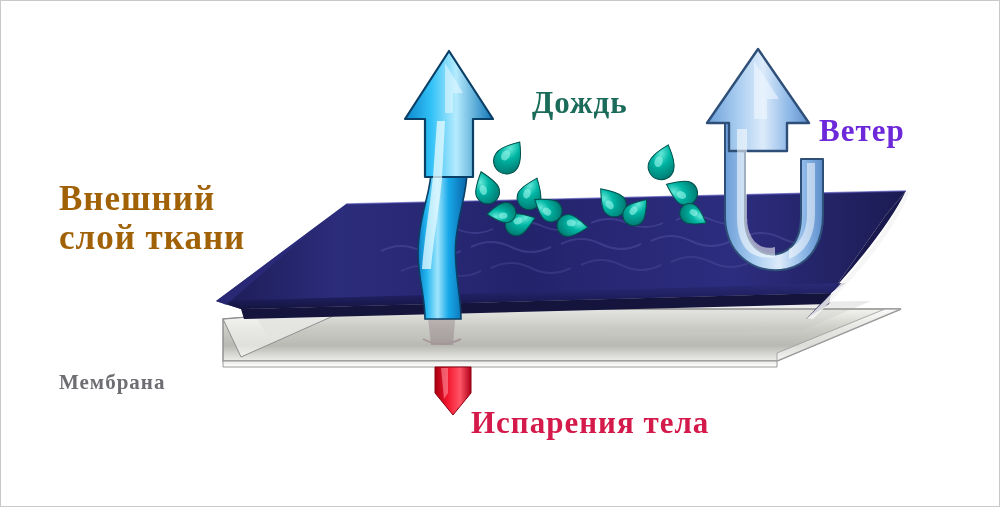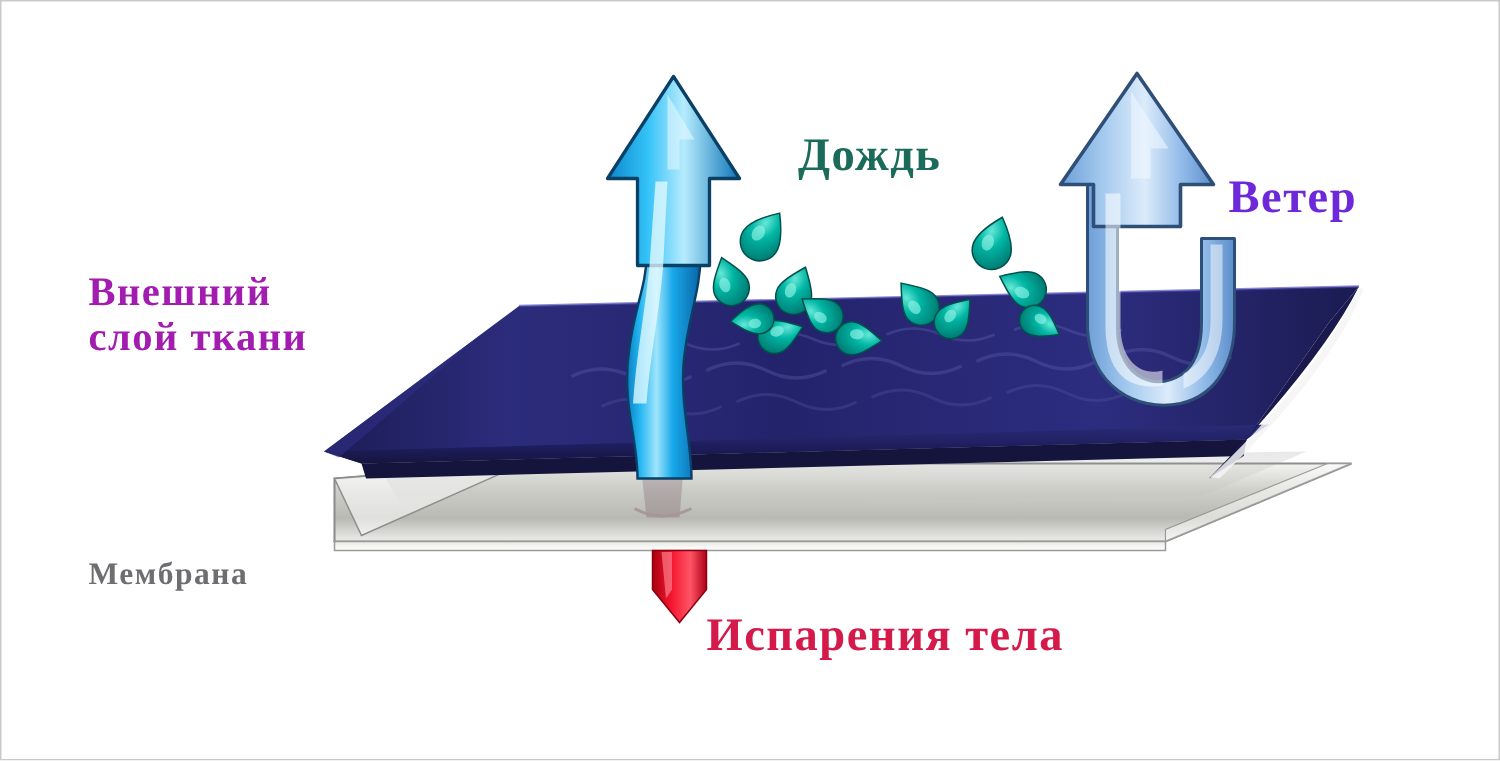--- a/index.html
+++ b/index.html
@@ -20,22 +20,22 @@
     position:absolute;
     white-space:pre;
     font-family:Liberation Serif, serif;
     font-weight:700;
     letter-spacing:.5px;
     line-height:1.12;
     user-select:none;
   }
   #lbl-outer{
     left:58px; top:178px;
-    font-size:27px;
-    color:#a21caf;
+    font-size:35px;
+    color:#a16207;
     letter-spacing:1px;
   }
   #lbl-membrane{
     left:58px; top:370px;
     font-size:21px;
     color:#6d6d72;
     letter-spacing:1px;
   }
   #lbl-rain{
     left:531px; top:85px;

